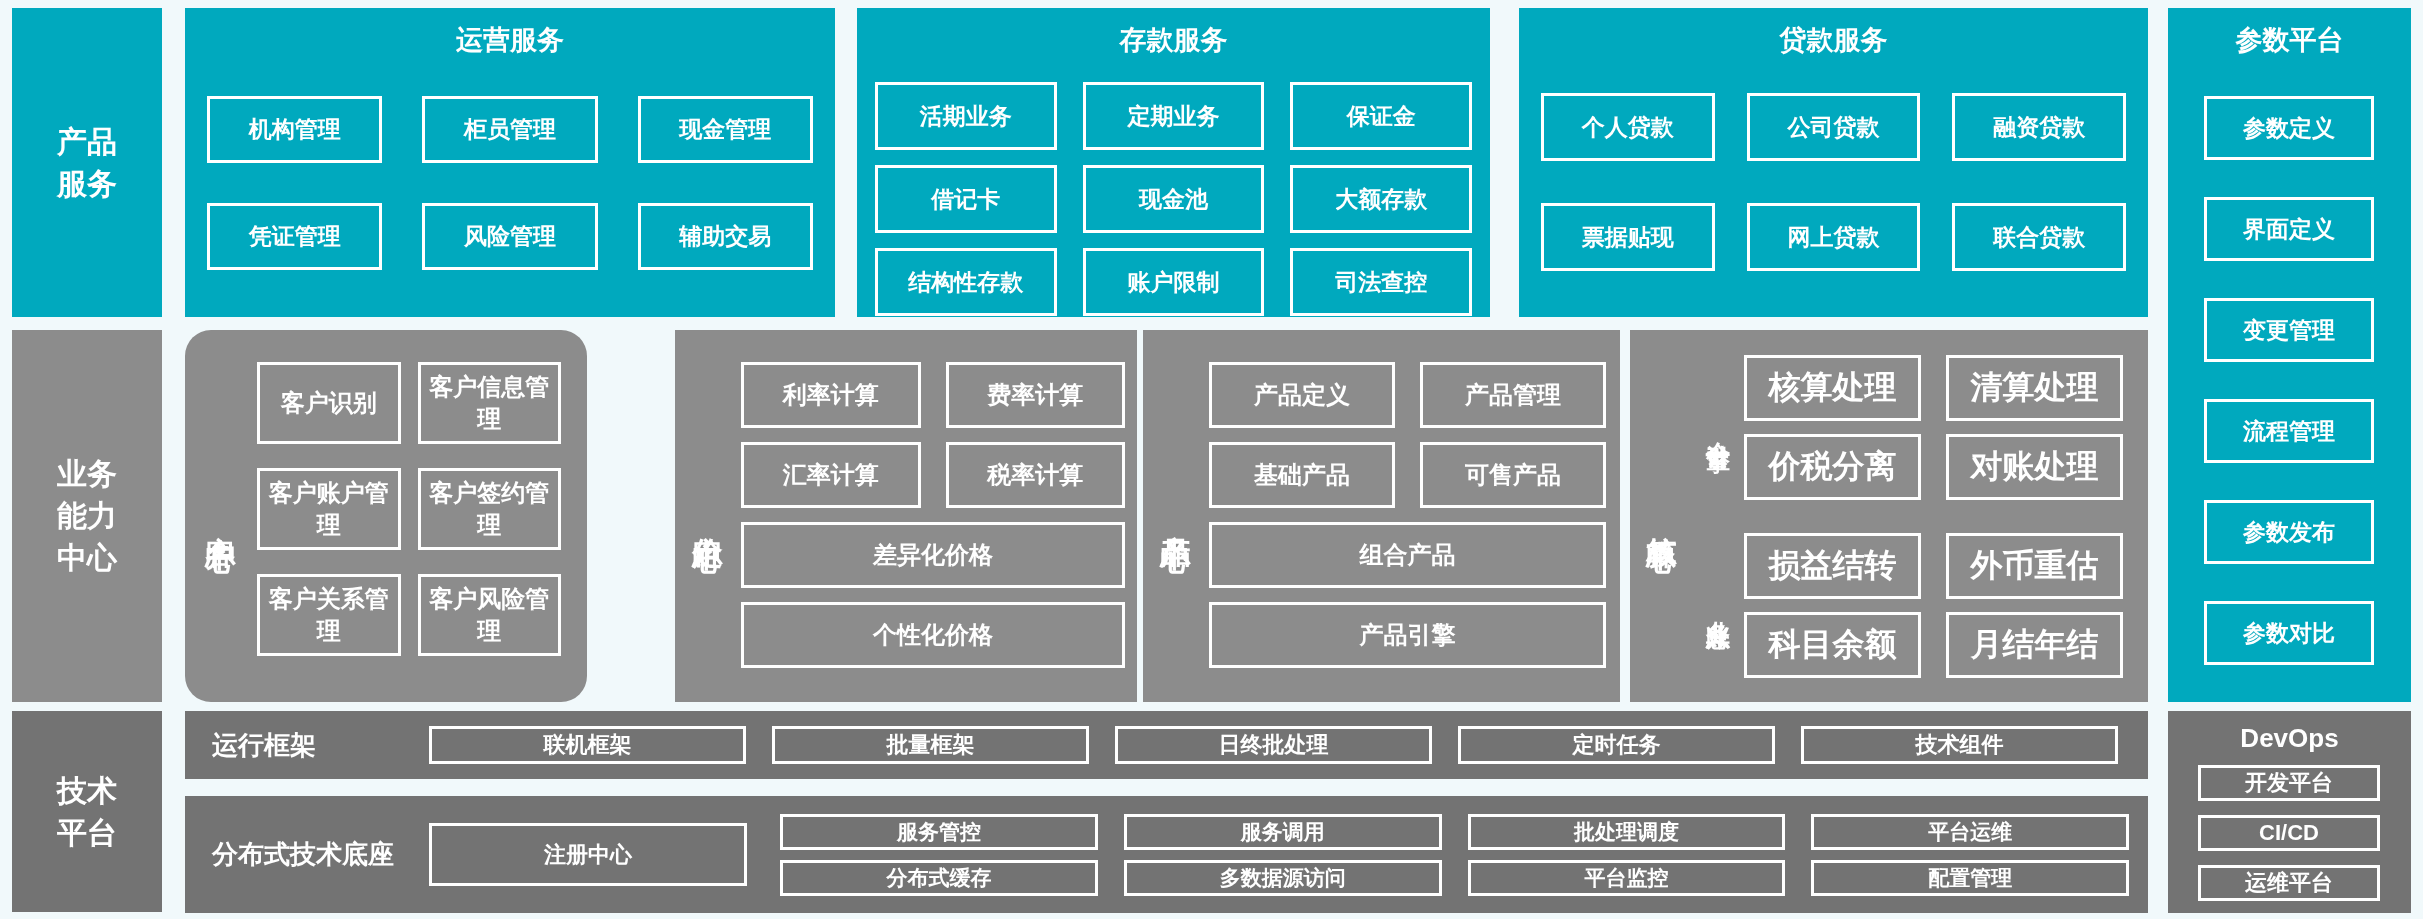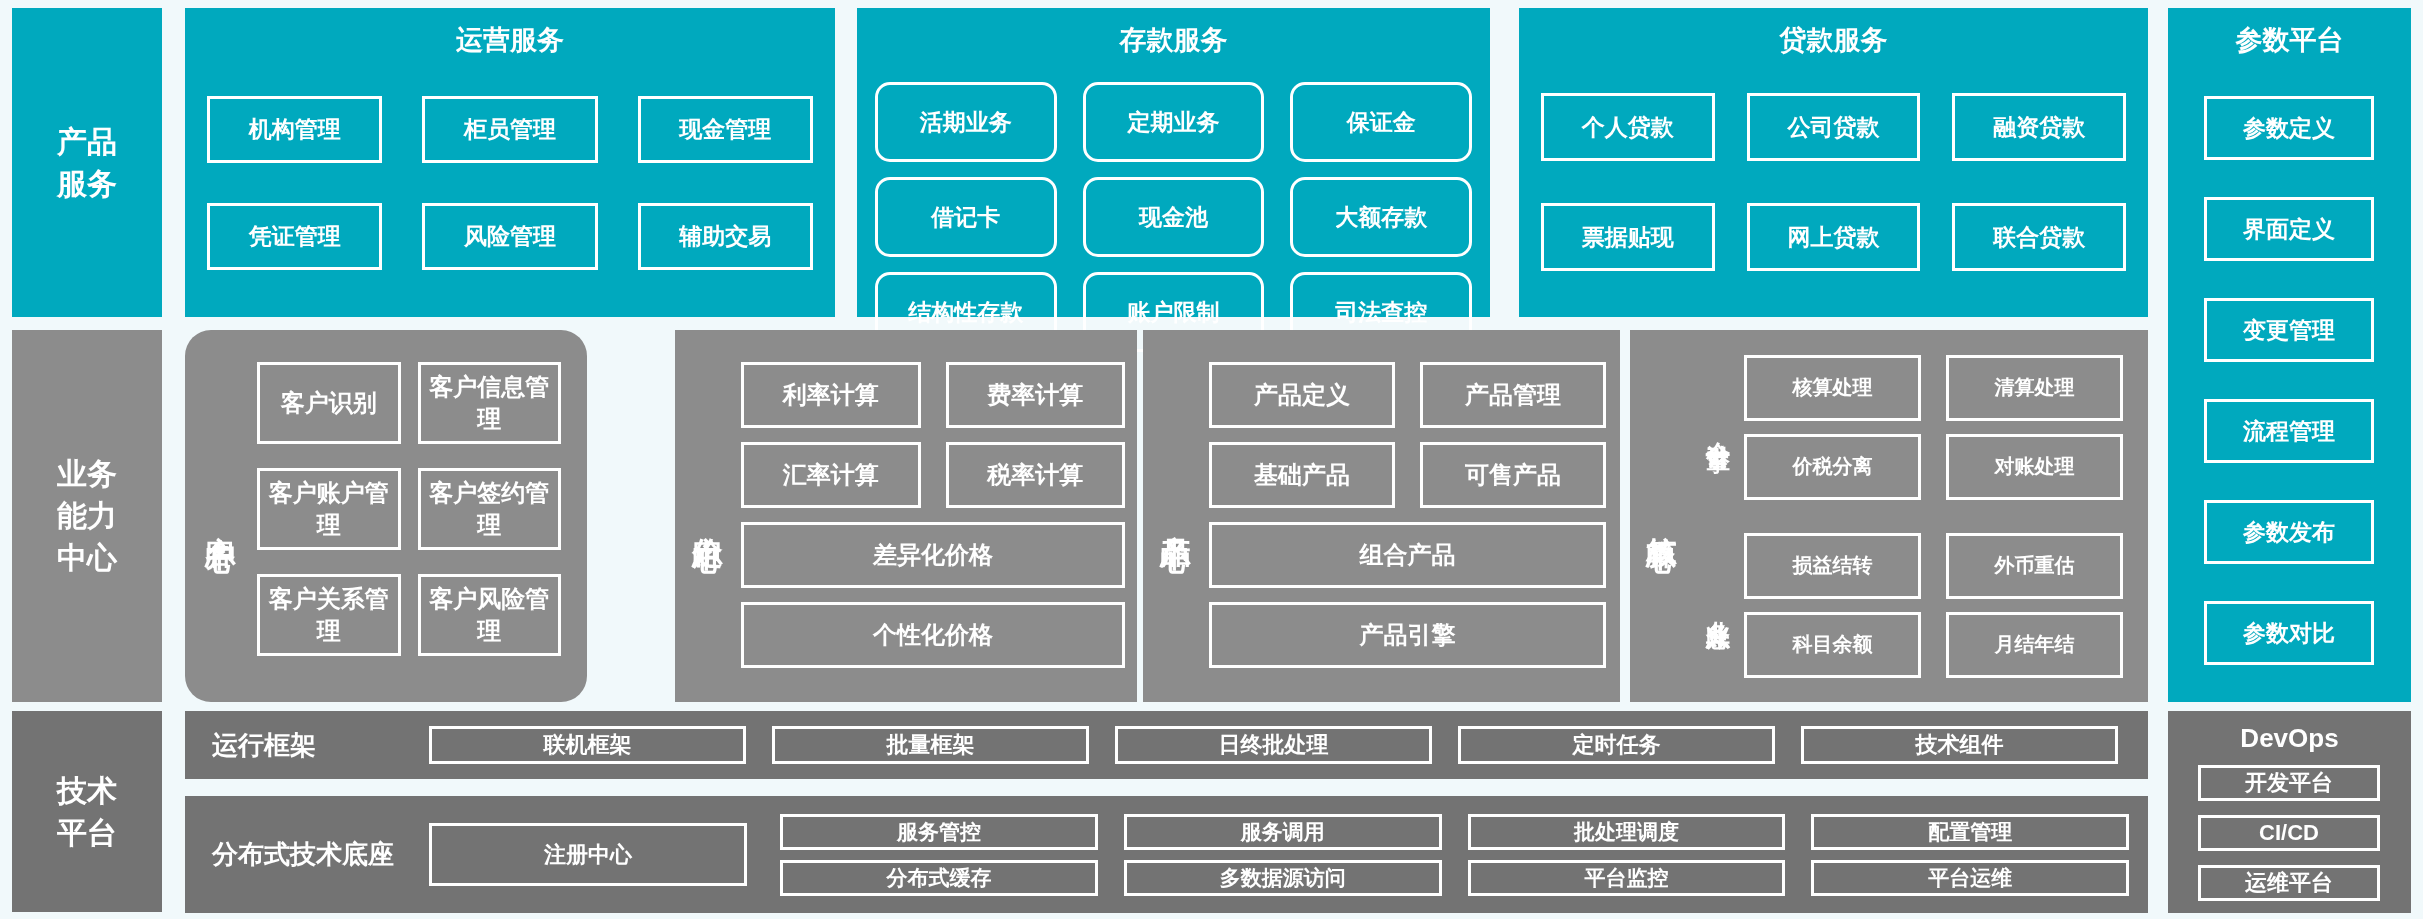--- a/index.html
+++ b/index.html
@@ -16,21 +16,21 @@
   
   .sec{position:absolute;box-sizing:border-box;}
   .sec h2{position:absolute;top:14px;left:0;right:0;margin:0;text-align:center;
           font-size:27px;font-weight:bold;color:#fff;}
   .grid{position:absolute;display:grid;}
   .bx{border:3px solid #fff;display:flex;align-items:center;justify-content:center;
       font-size:23px;font-weight:bold;color:#fff;box-sizing:border-box;text-align:center;}
   .ops{left:22px;right:22px;top:88px;grid-template-columns:repeat(3,1fr);column-gap:30px;row-gap:53px;gap:40px;}
   .ops .bx{height:67px;}
   .dep{left:18px;right:18px;top:74px;grid-template-columns:repeat(3,1fr);column-gap:26px;row-gap:15px;}
-  .dep .bx{height:80px;border-radius:15px;}
+  .dep .bx{height:68px;}
   .loan{left:22px;right:22px;top:85px;grid-template-columns:repeat(3,1fr);column-gap:32px;row-gap:42px;}
   .loan .bx{height:68px;}
   
   .stack{position:absolute;display:flex;flex-direction:column;}
   .param{top:88px;left:36px;right:37px;gap:37px;}
   .param .bx{height:64px;}
   .devops-list{top:54px;left:30px;right:31px;gap:14px;}
   .devops-list .bx{height:36px;font-size:22px;}
   
   .vlabel{writing-mode:vertical-rl;text-orientation:upright;font-weight:bold;color:#fff;
@@ -40,21 +40,21 @@
   .cust{left:72px;right:26px;top:32px;grid-template-columns:1fr 1fr;column-gap:17px;row-gap:24px;}
   .cust .bx{height:82px;}
   .price{left:66px;right:12px;top:32px;grid-template-columns:1fr 1fr;column-gap:25px;row-gap:14px;}
   .price .bx{height:66px;}
   .wide{grid-column:1/-1;}
   .acct-groups{position:absolute;left:62px;right:25px;top:0;bottom:0;display:flex;
                flex-direction:column;justify-content:center;gap:28px;}
   .acct-group{display:flex;align-items:center;}
   .vsub{width:52px;height:150px;font-size:24px;}
   .agrid{flex:1;display:grid;grid-template-columns:1fr 1fr;column-gap:25px;row-gap:13px;}
-  .agrid .bx{height:66px;font-size:20px;font-family:Liberation Serif, serif;}
+  .agrid .bx{height:66px;font-size:32px;font-family:Liberation Serif, serif;}
   
   .band{position:absolute;display:flex;align-items:center;box-sizing:border-box;}
   .band-label{width:244px;padding-left:27px;font-size:26px;font-weight:bold;box-sizing:border-box;flex:none;}
   .band-boxes{flex:1;display:flex;gap:26px;padding-right:30px;}
   .band-boxes .bx{flex:1;height:38px;font-size:22px;}
   .registry{width:318px;height:63px;flex:none;margin-right:33px;font-size:22px;}
   .pairs{flex:1;display:flex;gap:26px;padding-right:19px;}
   .pair{flex:1;display:flex;flex-direction:column;gap:10px;}
   .pair .bx{height:36px;font-size:21px;}
 </style>
@@ -205,22 +205,22 @@
       </div>
       <div class="pair">
         <div class="bx">服务调用</div>
         <div class="bx">多数据源访问</div>
       </div>
       <div class="pair">
         <div class="bx">批处理调度</div>
         <div class="bx">平台监控</div>
       </div>
       <div class="pair">
+        <div class="bx">平台运维</div>
         <div class="bx">配置管理</div>
-        <div class="bx">平台运维</div>
       </div>
     </div>
   </section>
 
   <section class="sec blue" style="left:2168px;top:711px;width:243px;height:202px;">
     <h2 style="top:12px;font-size:26px;">DevOps</h2>
     <div class="stack devops-list">
       <div class="bx">开发平台</div>
       <div class="bx">CI/CD</div>
       <div class="bx">运维平台</div>

